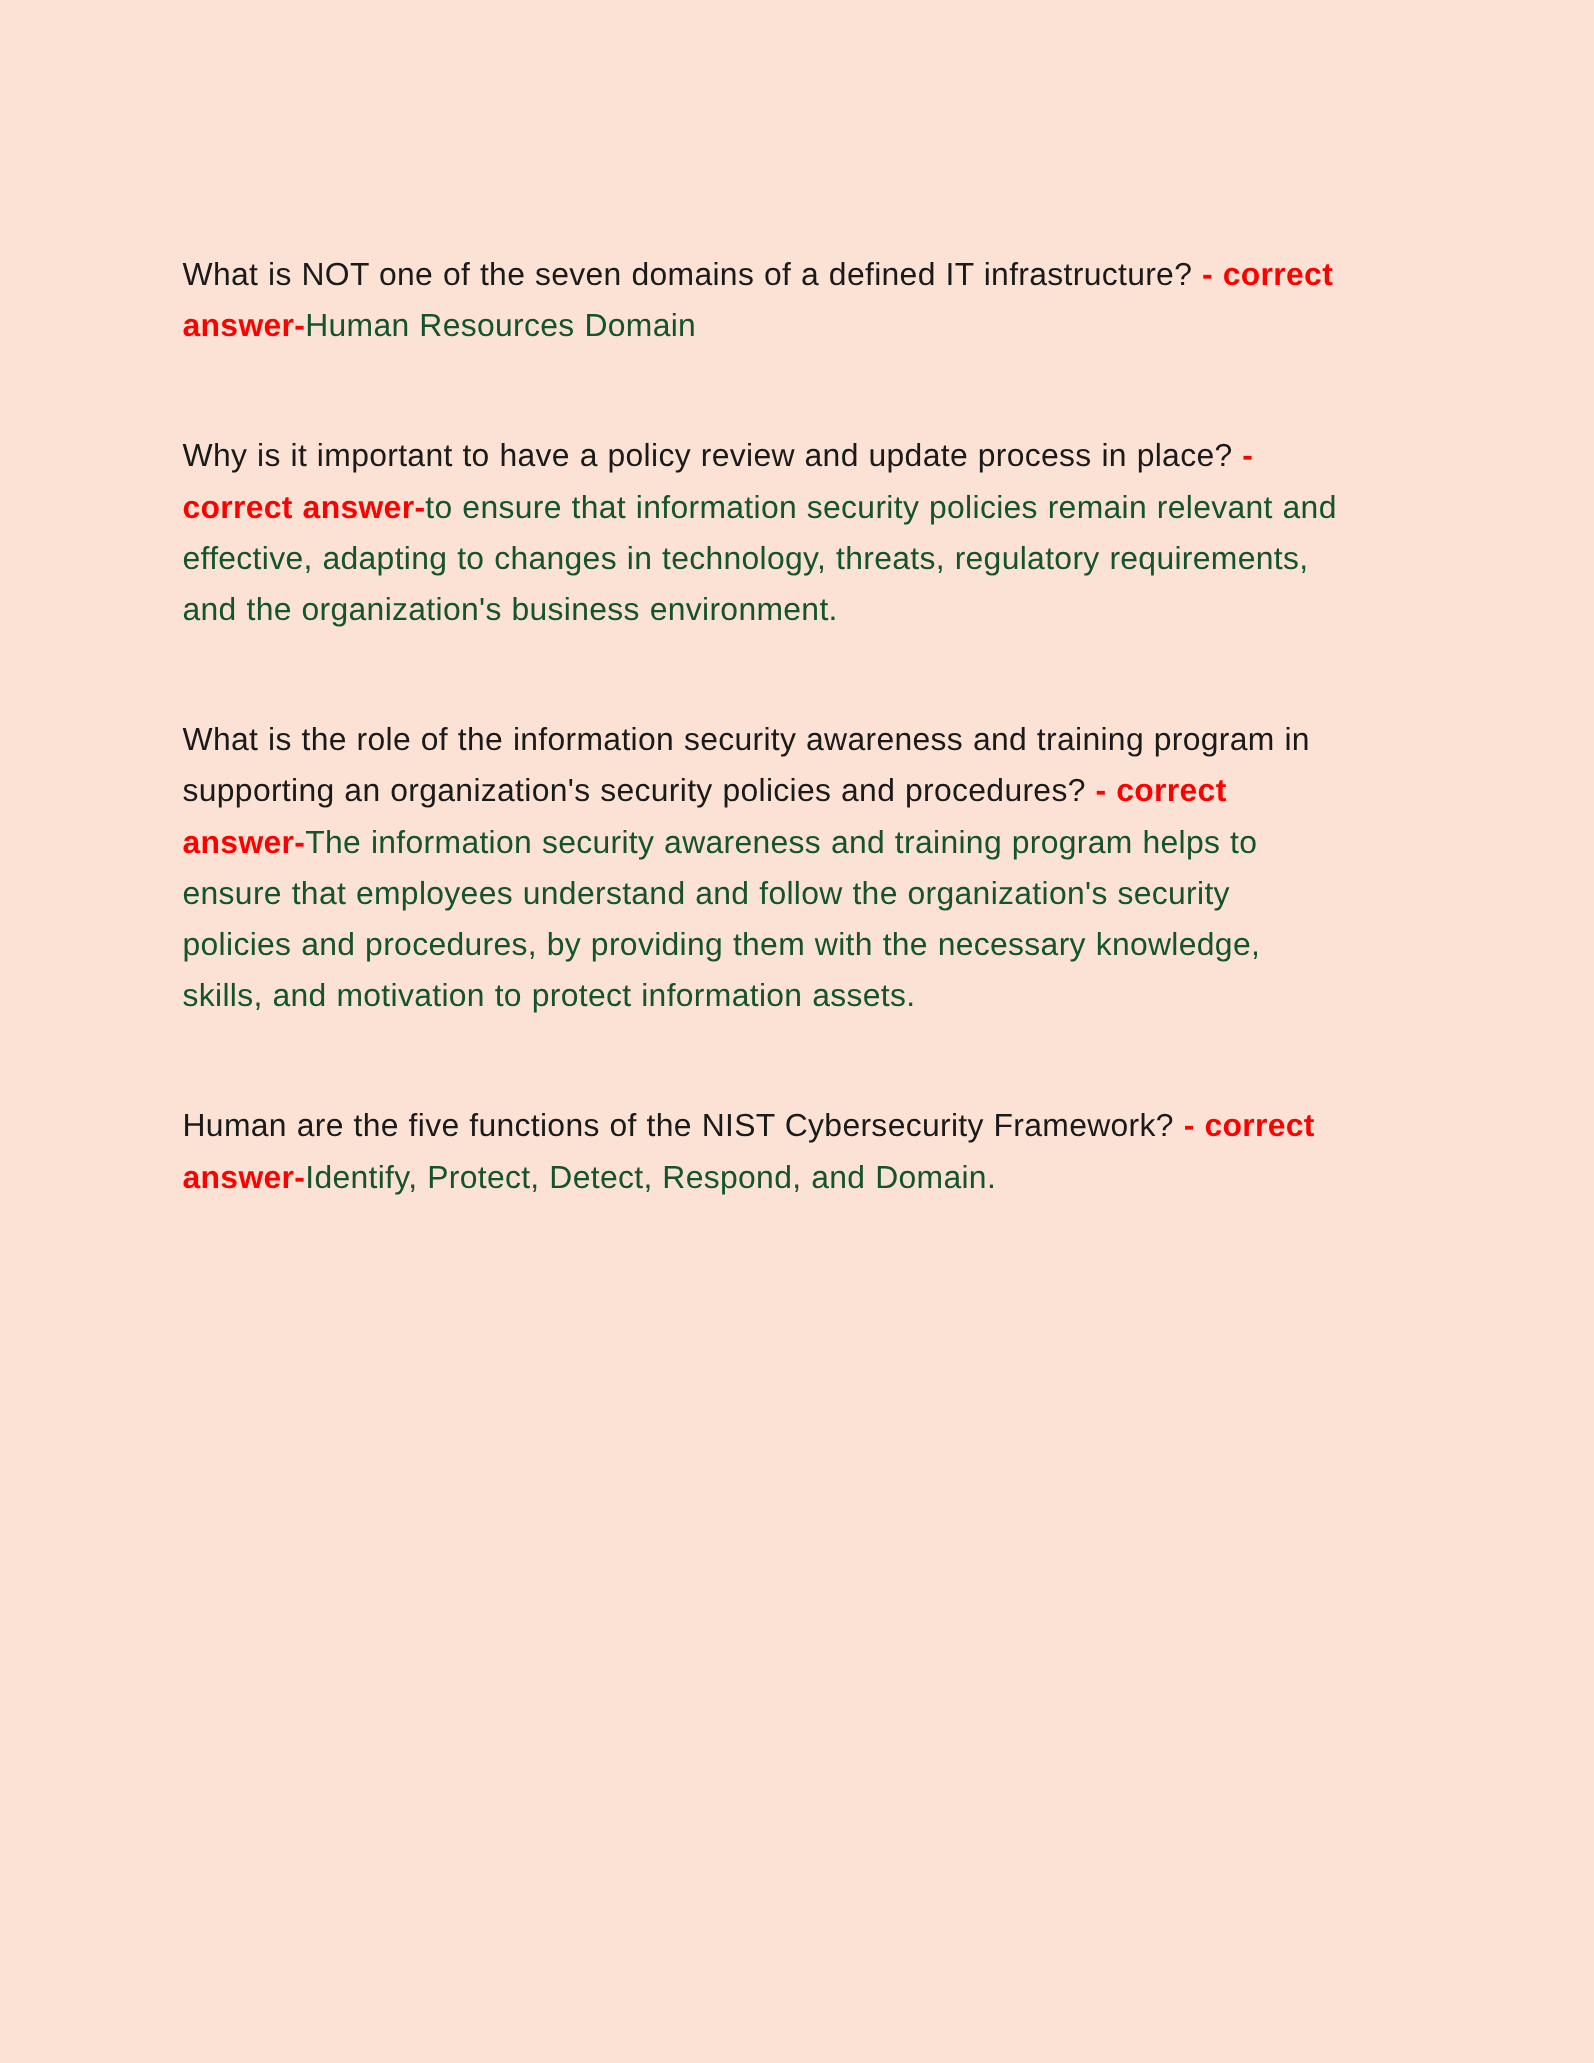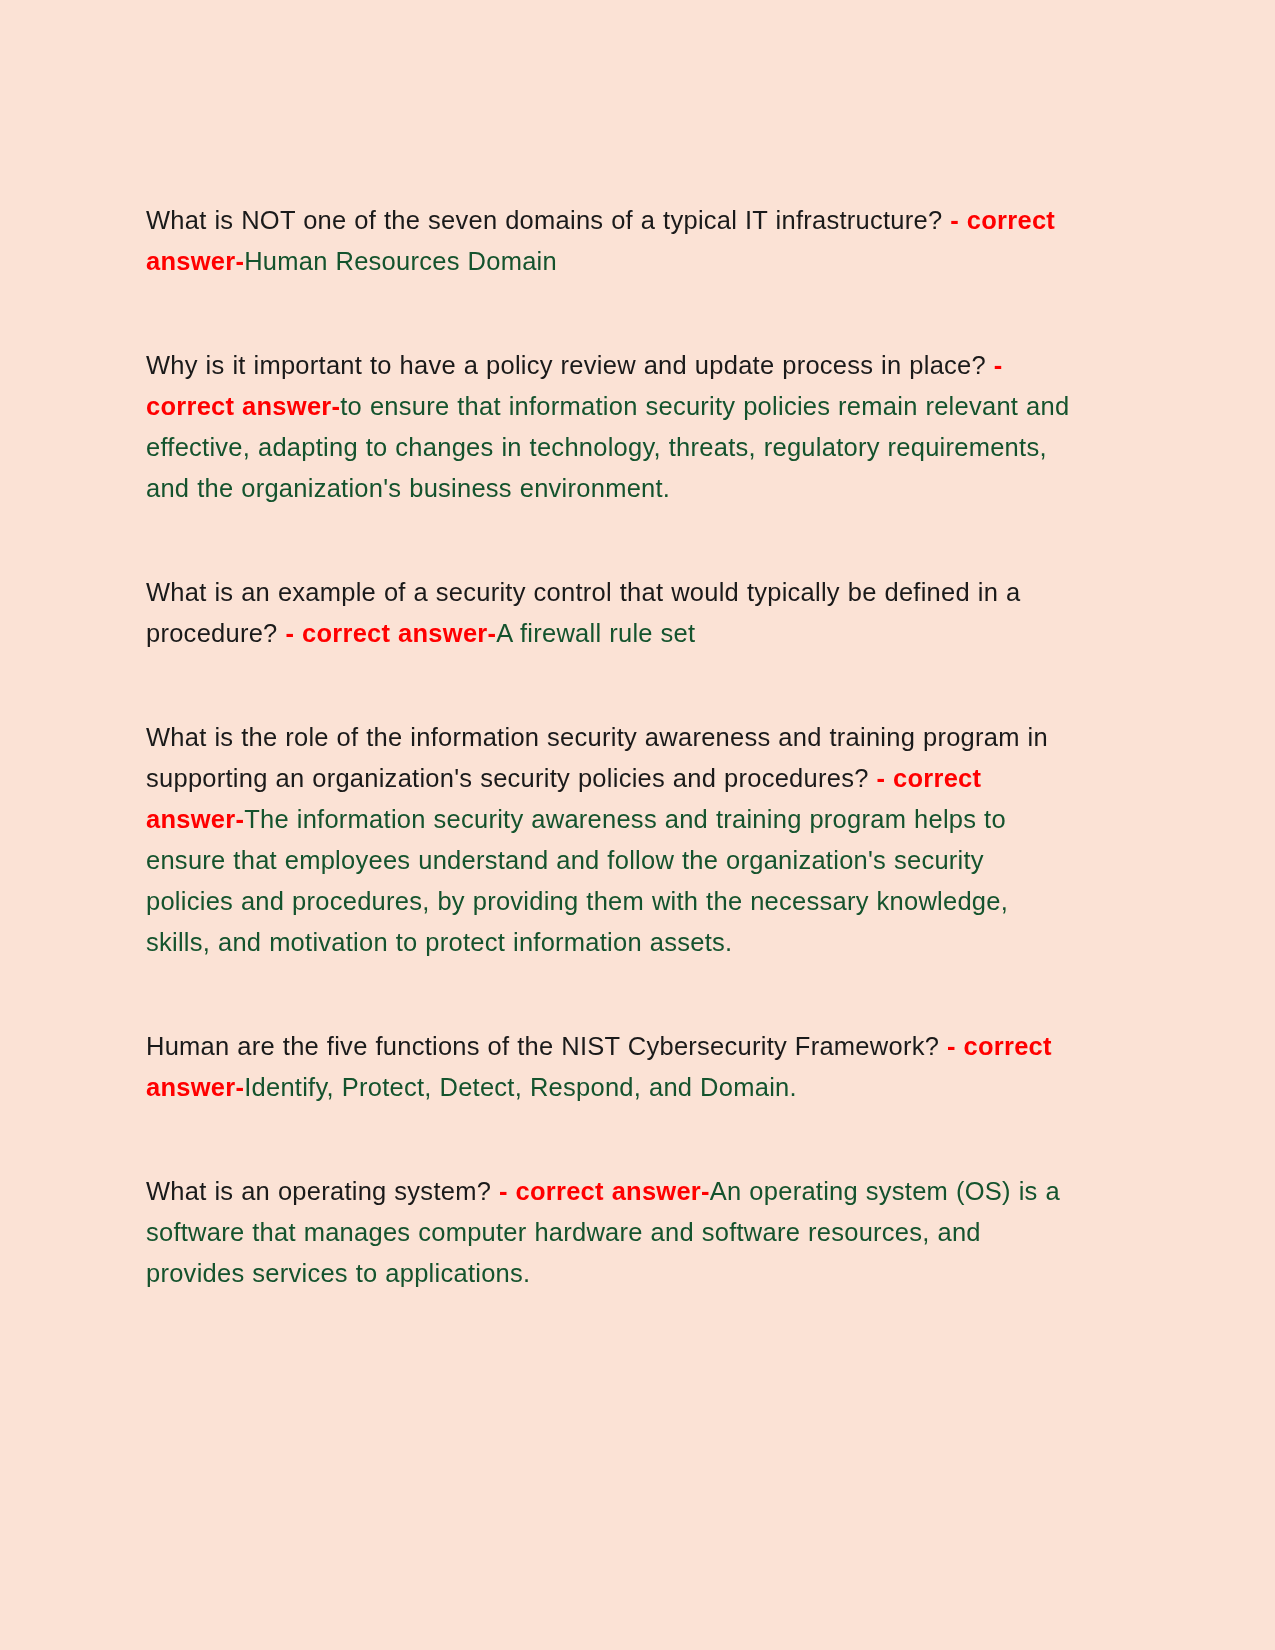--- a/index.html
+++ b/index.html
@@ -48,27 +48,25 @@
   .a-text {
     color: #14532d;
   }
 </style>
 </head>
 <body>
 
 <div class="page">
   <div class="qa-list">
 
-    <p class="qa-block"><span class="q-text">What is NOT one of the seven domains of a typical IT infrastructure?</span><span class="marker"> - correct answer-</span><span class="a-text">Human Resources Domain</span></p>
+    <p class="qa-block"><span class="q-text">What is NOT one of the seven domains of a defined IT infrastructure?</span><span class="marker"> - correct answer-</span><span class="a-text">Human Resources Domain</span></p>
 
 
     <p class="qa-block"><span class="q-text">Why is it important to have a policy review and update process in place?</span><span class="marker"> - correct answer-</span><span class="a-text">to ensure that information security policies remain relevant and effective, adapting to changes in technology, threats, regulatory requirements, and the organization's business environment.</span></p>
 
-    <p class="qa-block"><span class="q-text">What is an example of a security control that would typically be defined in a procedure?</span><span class="marker"> - correct answer-</span><span class="a-text">A firewall rule set</span></p>
 
     <p class="qa-block"><span class="q-text">What is the role of the information security awareness and training program in supporting an organization's security policies and procedures?</span><span class="marker"> - correct answer-</span><span class="a-text">The information security awareness and training program helps to ensure that employees understand and follow the organization's security policies and procedures, by providing them with the necessary knowledge, skills, and motivation to protect information assets.</span></p>
 
     <p class="qa-block"><span class="q-text">Human are the five functions of the NIST Cybersecurity Framework?</span><span class="marker"> - correct answer-</span><span class="a-text">Identify, Protect, Detect, Respond, and Domain.</span></p>
 
-    <p class="qa-block"><span class="q-text">What is an operating system?</span><span class="marker"> - correct answer-</span><span class="a-text">An operating system (OS) is a software that manages computer hardware and software resources, and provides services to applications.</span></p>
 
   </div>
 </div>
 
 </body></html>

